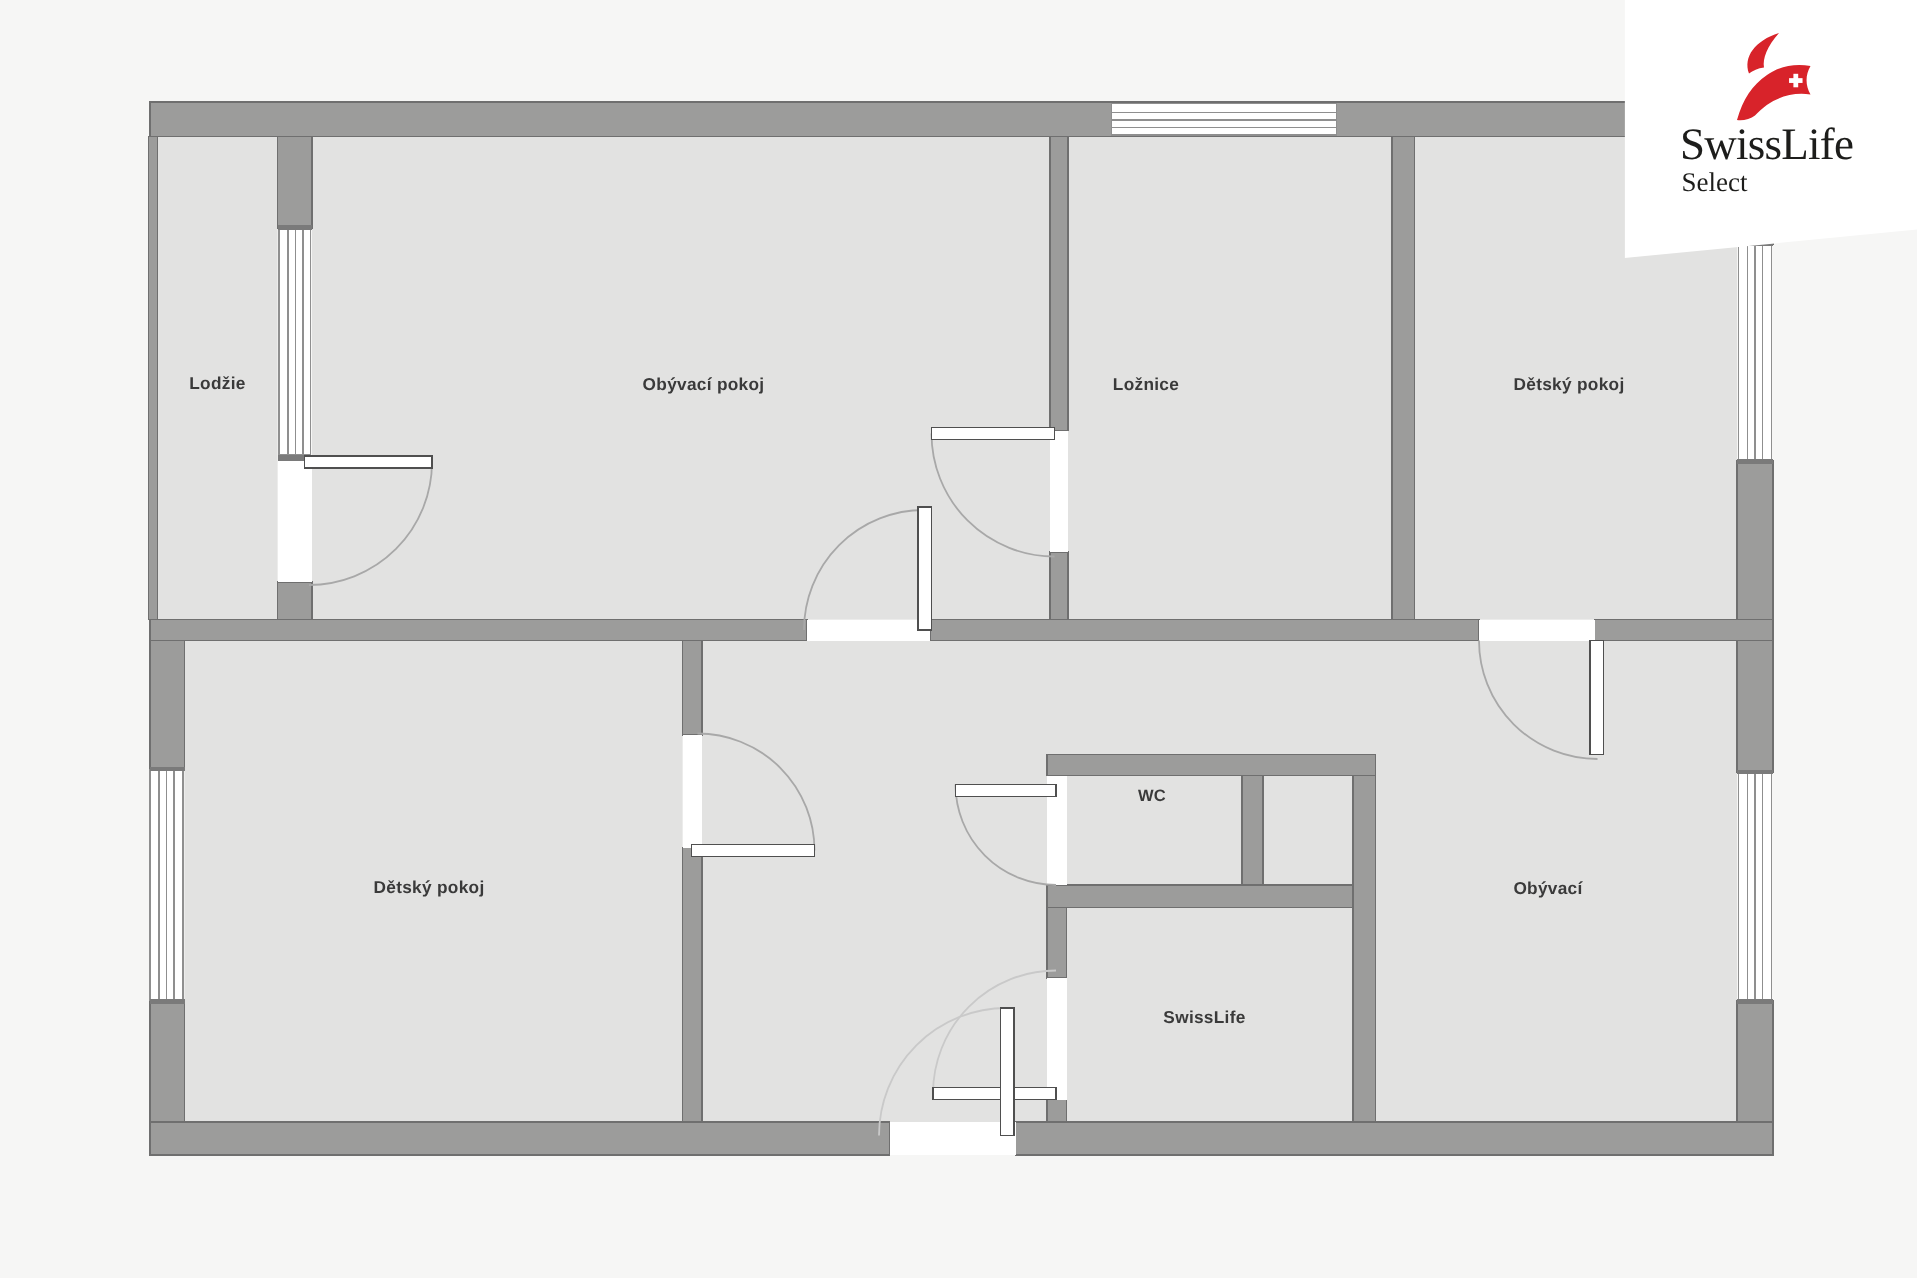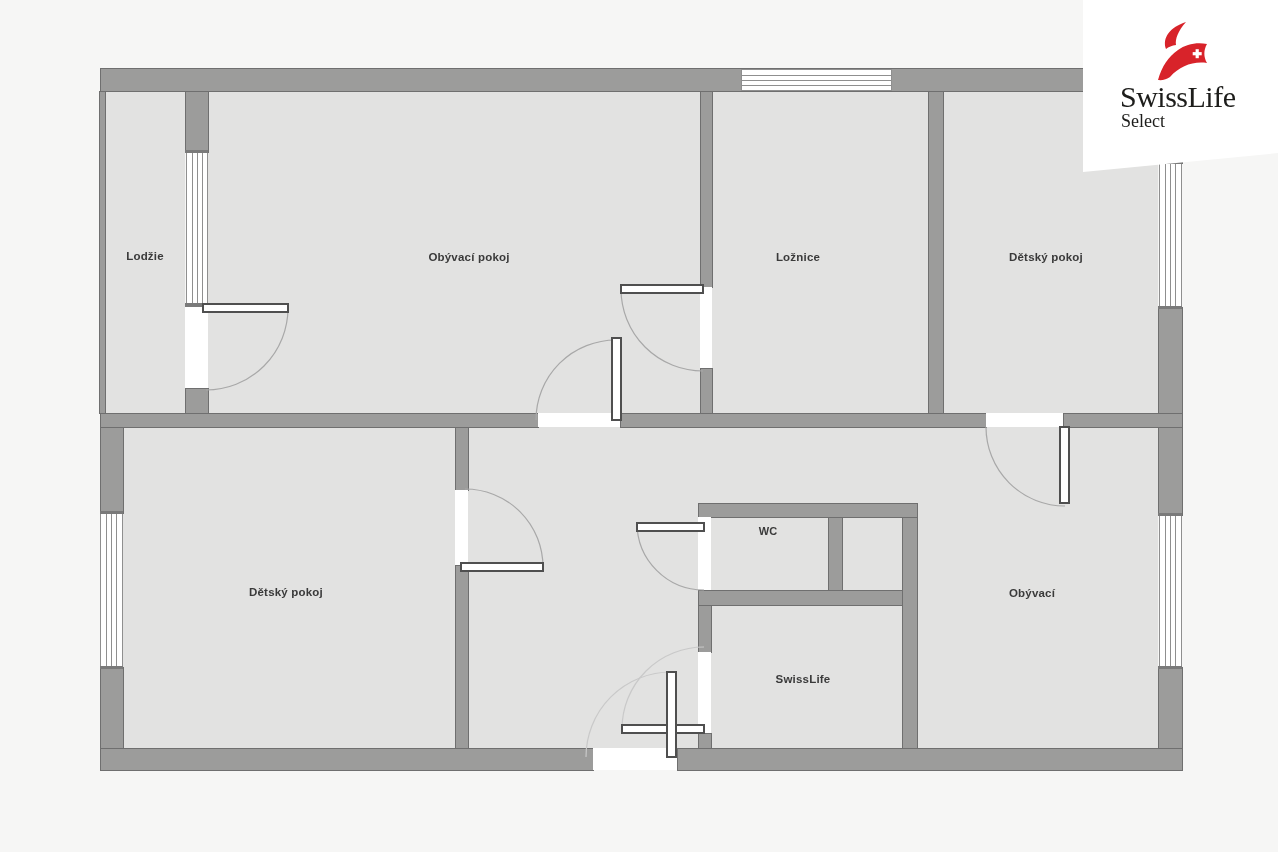--- a/index.html
+++ b/index.html
@@ -12,21 +12,21 @@
   body{background:var(--bg);font-family:"Liberation Sans", sans-serif;}
   .stage{position:relative;width:1278px;height:852px;background:var(--bg);overflow:hidden;}
   .plan-svg{position:absolute;left:0;top:0;}
   .room-label{
     position:absolute;transform:translate(-50%,-50%);
     font-size:11.5px;font-weight:700;color:var(--label);
     letter-spacing:.2px;white-space:nowrap;
   }
   .lbl-lodzie{left:145px;top:256px;}
   .lbl-obyvaci{left:445px;top:257px;margin-left:24px;}
-  .lbl-loznice{left:798px;top:257px;}
+  .lbl-loznice{left:764px;top:257px;}
   .lbl-detsky-horni{left:1046px;top:257px;}
   .lbl-detsky-dolni{left:286px;top:592px;}
   .lbl-wc{left:768px;top:531px;font-size:11px;}
   .lbl-koupelna{left:803px;top:679px;}
   .lbl-kuchyn{left:1032px;top:593px;}
   .logo-box{
     position:absolute;left:1083px;top:0;width:195px;height:172px;
     background:var(--white);
     clip-path:polygon(0 0,100% 0,100% 89%,0 100%);
   }

